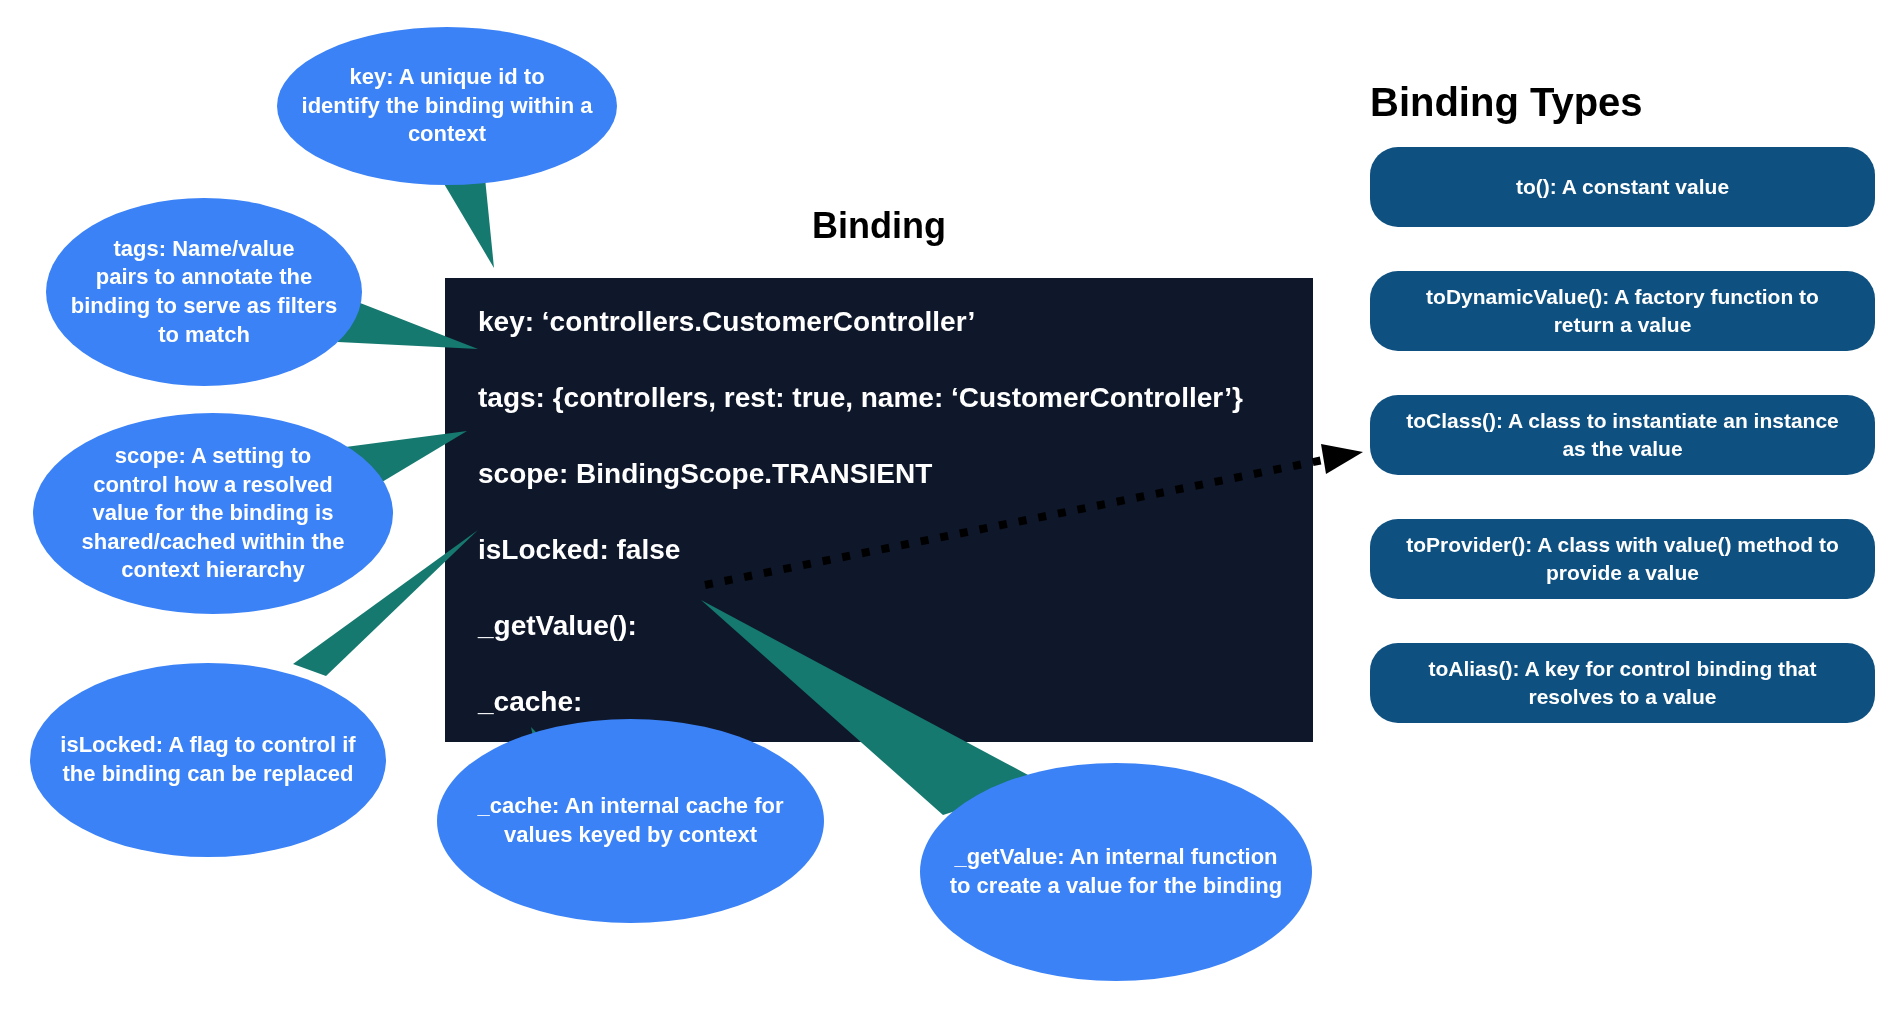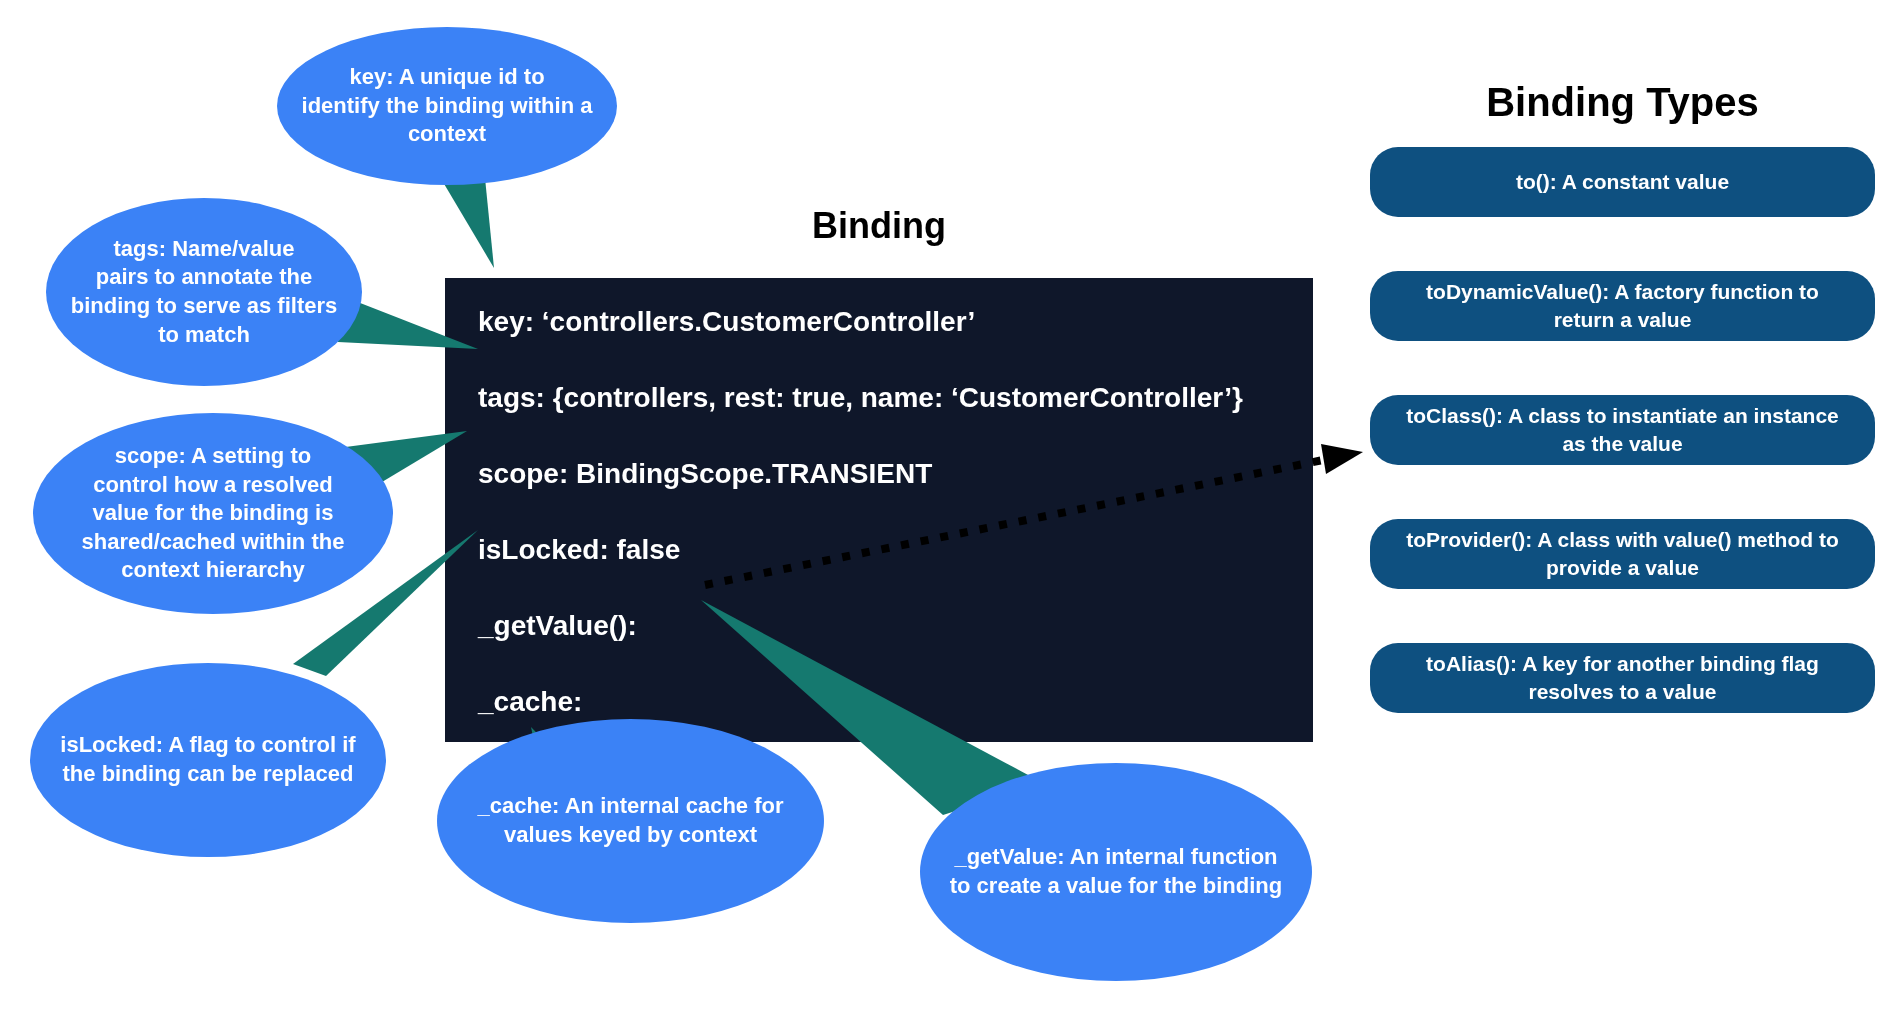--- a/index.html
+++ b/index.html
@@ -25,25 +25,25 @@
     padding:6px 0 0 33px;
   }
   .binding-field{
     height:76px;display:flex;align-items:center;
     color:#ffffff;font-size:28px;font-weight:bold;
     white-space:nowrap;
   }
   
   .types-title{
     position:absolute;left:1370px;top:80px;width:505px;
-    text-align:center;font-size:40px;font-weight:bold;color:#000;
+    font-size:40px;font-weight:bold;color:#000;
     z-index:1;
   }
   .type-box{
-    position:absolute;left:1370px;width:505px;height:70px;
+    position:absolute;left:1370px;width:505px;height:80px;
     background:#0e5080;border-radius:28px;
     display:flex;align-items:center;justify-content:center;
     color:#ffffff;font-size:21px;font-weight:bold;text-align:center;
     white-space:pre-line;line-height:1.35;z-index:1;
     padding:0 8px;box-sizing:border-box;
   }
   .type-box.t0{top:147px;}
   .type-box.t1{top:271px;}
   .type-box.t2{top:395px;}
   .type-box.t3{top:519px;}
@@ -86,21 +86,21 @@
   </div>
 
   <div class="types-title">Binding Types</div>
   <div class="type-box t0">to(): A constant value</div>
   <div class="type-box t1">toDynamicValue(): A factory function to
 return a value</div>
   <div class="type-box t2">toClass(): A class to instantiate an instance
 as the value</div>
   <div class="type-box t3">toProvider(): A class with value() method to
 provide a value</div>
-  <div class="type-box t4">toAlias(): A key for another binding flag
+  <div class="type-box t4">toAlias(): A key for control binding that
 resolves to a value</div>
 
   <svg class="overlay" viewBox="0 0 1902 1024">
 
     <polygon points="418,140 482,148 494,268" fill="#15796f"></polygon>
     <polygon points="332,292 338,342 478,349" fill="#15796f"></polygon>
     <polygon points="338,448 372,488 467,431" fill="#15796f"></polygon>
     <polygon points="293,664 326,676 478,530" fill="#15796f"></polygon>
     <polygon points="531,727 546,800 592,790" fill="#15796f"></polygon>
     <polygon points="701,600 943,815 1043,783" fill="#15796f"></polygon>

